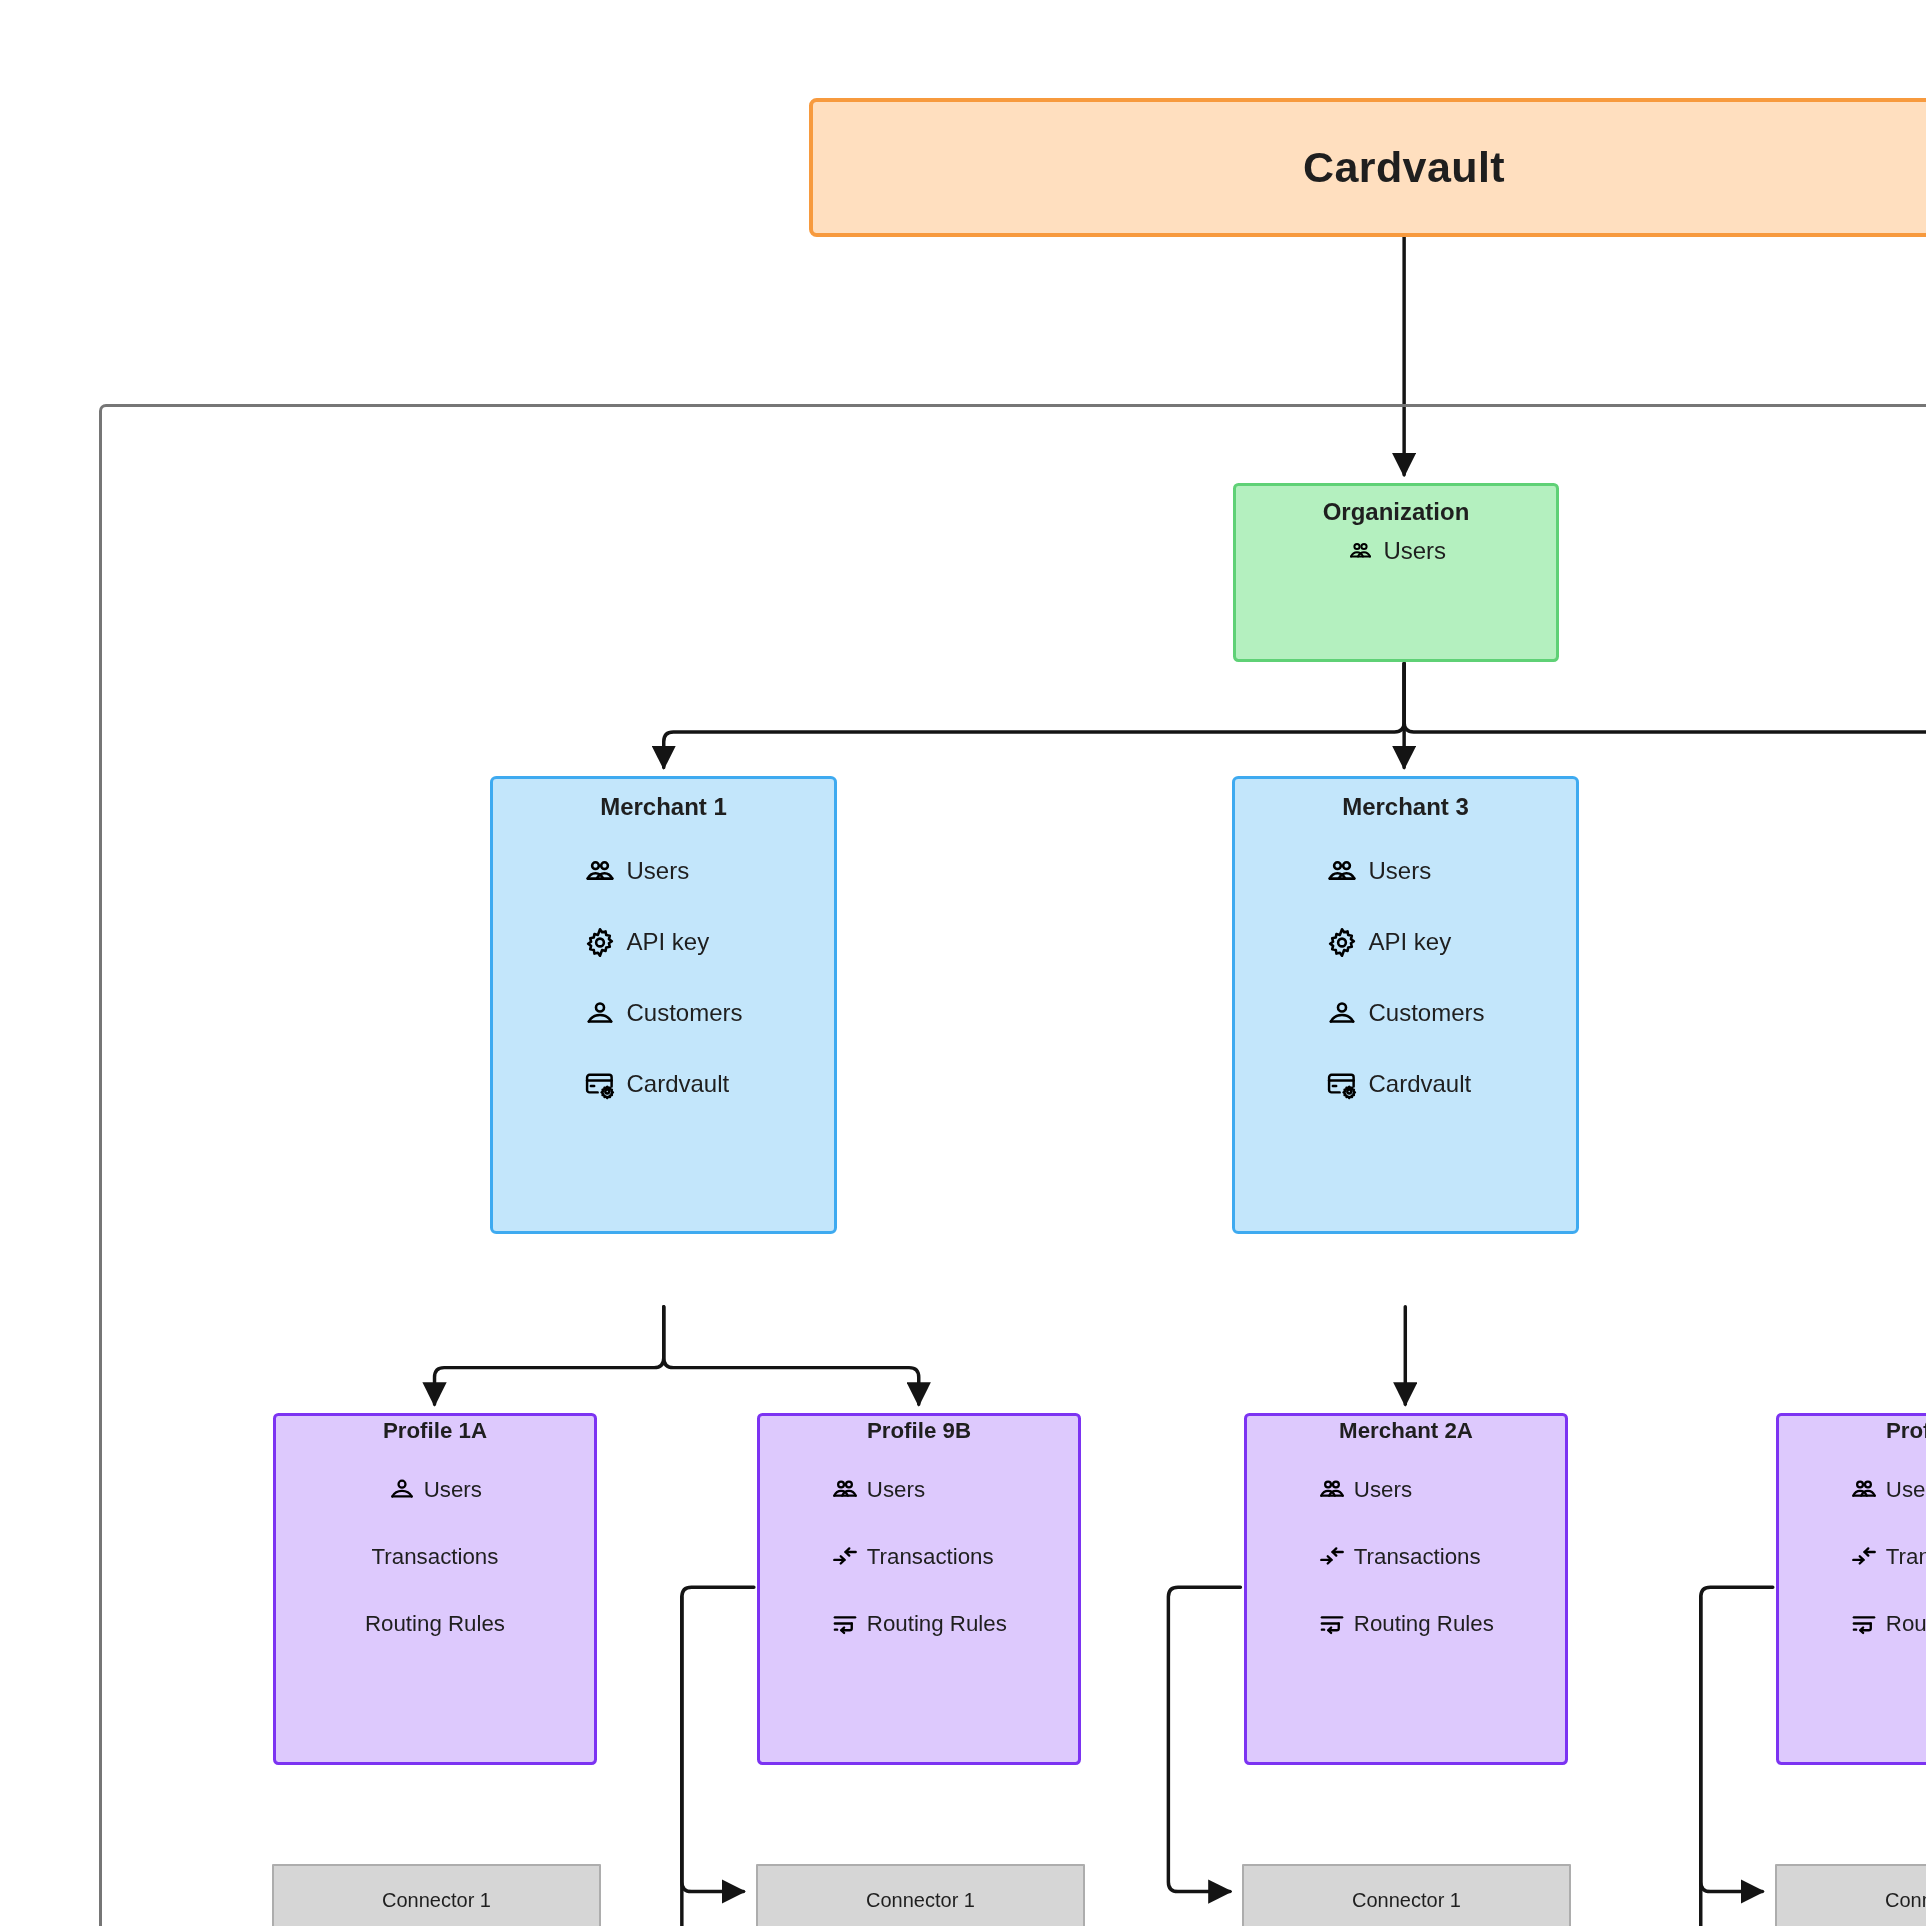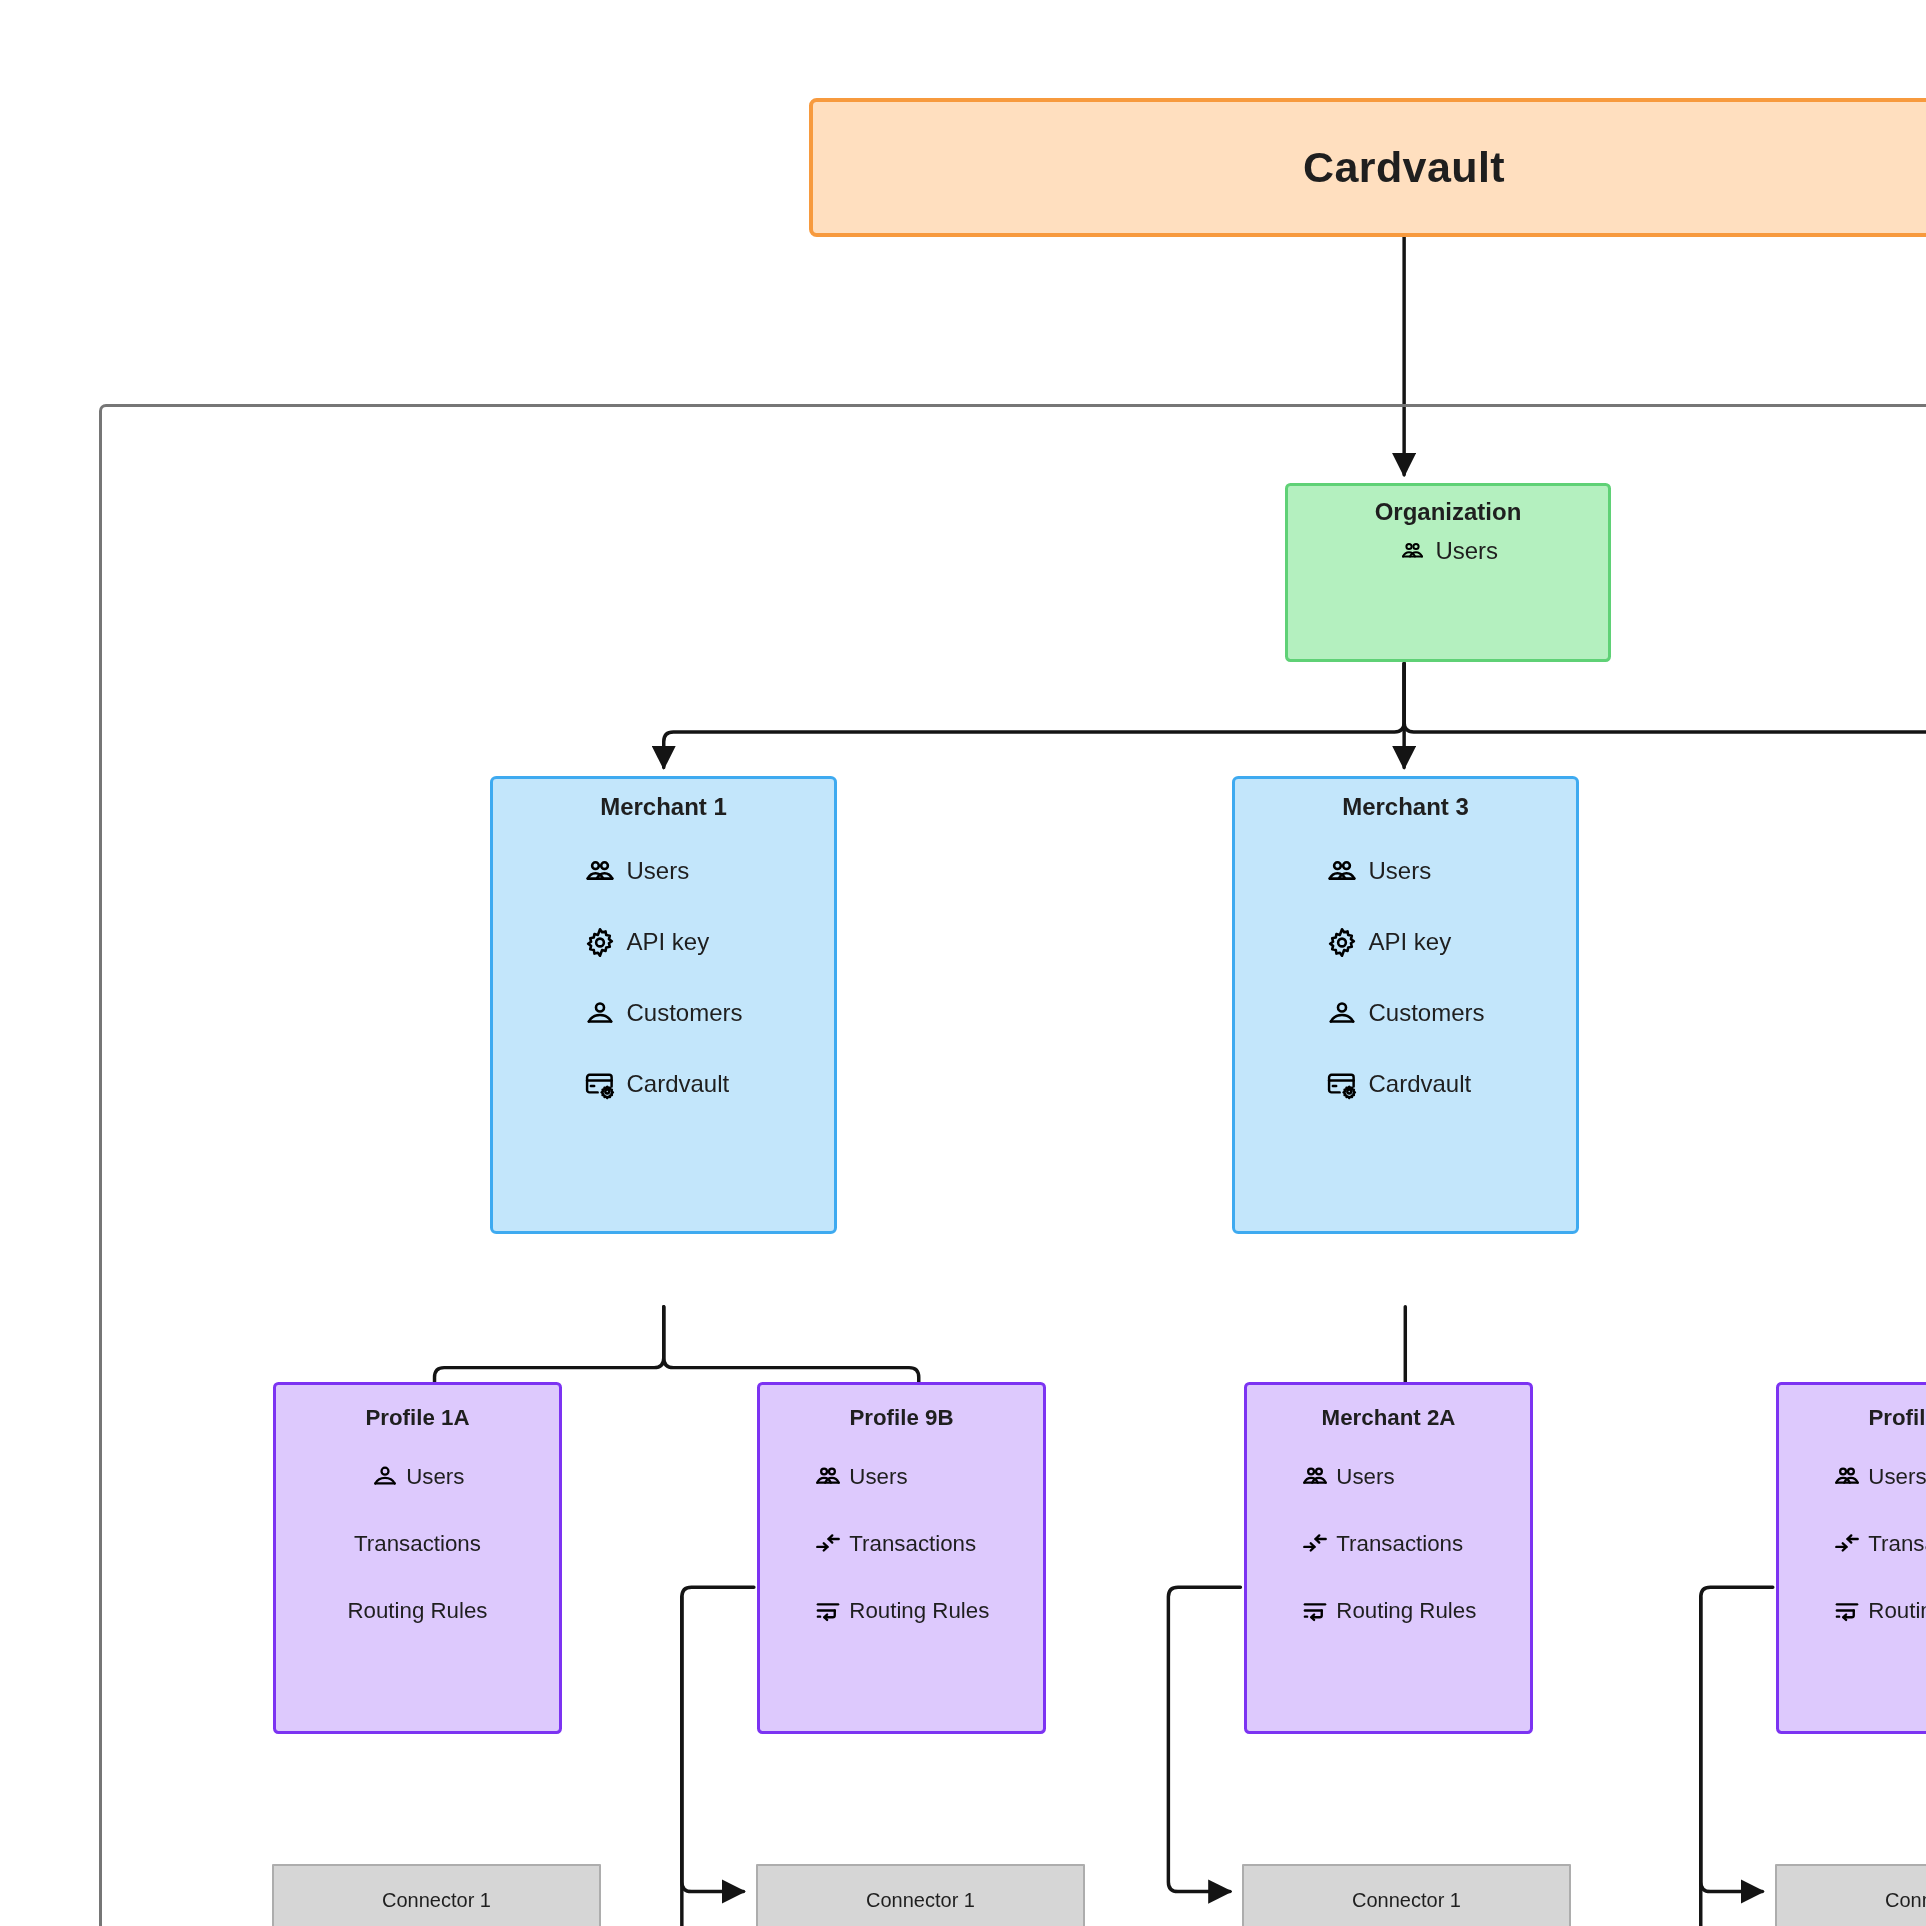--- a/index.html
+++ b/index.html
@@ -83,21 +83,21 @@
     width: 2524px;
     height: 1780px;
     border: 3.5px solid #767676;
     border-radius: 7px;
     box-sizing: border-box;
     background: transparent;
   }
 
   
   #organization {
-    left: 1285px;
+    left: 1233px;
     top: 483px;
     width: 326px;
     height: 179px;
     background: #b4f0bf;
     border: 3.5px solid #5fd176;
     border-radius: 5.4px;
     padding-top: 13px;
   }
   #organization .title { font-size: 24px; }
   #organization .rowlist { margin-top: 13px; }
@@ -116,27 +116,27 @@
   }
   .merchant .title { font-size: 24px; }
   .merchant .rowlist { margin-top: 17px; }
   .merchant .row { font-size: 24px; height: 71px; }
   .merchant .row .ic { width: 32px; height: 31px; margin-right: 10px; }
   #merchant-1 { left: 490px; }
   #merchant-2 { left: 1232px; }
 
   
   .profile {
-    width: 289px;
+    width: 324px;
     height: 352px;
     background: #ddc9fd;
     border: 3.5px solid #7c33f2;
     border-radius: 5.4px;
-    padding-top: 21px;
-    top: 1382px;
+    padding-top: 3px;
+    top: 1413px;
   }
   .profile .title { font-size: 22.3px; }
   .profile .rowlist { margin-top: 14px; }
   .profile .row { font-size: 22.3px; height: 67px; }
   .profile .row .ic { width: 28px; height: 27px; margin-right: 7.7px; }
   .profile .row.noicon { padding-left: 0; }
   .profile .row.noicon .lb { margin-left: 0; }
   #profile-1a { left: 273px; }
   #profile-1b { left: 757px; }
   #profile-2a { left: 1244px; }

